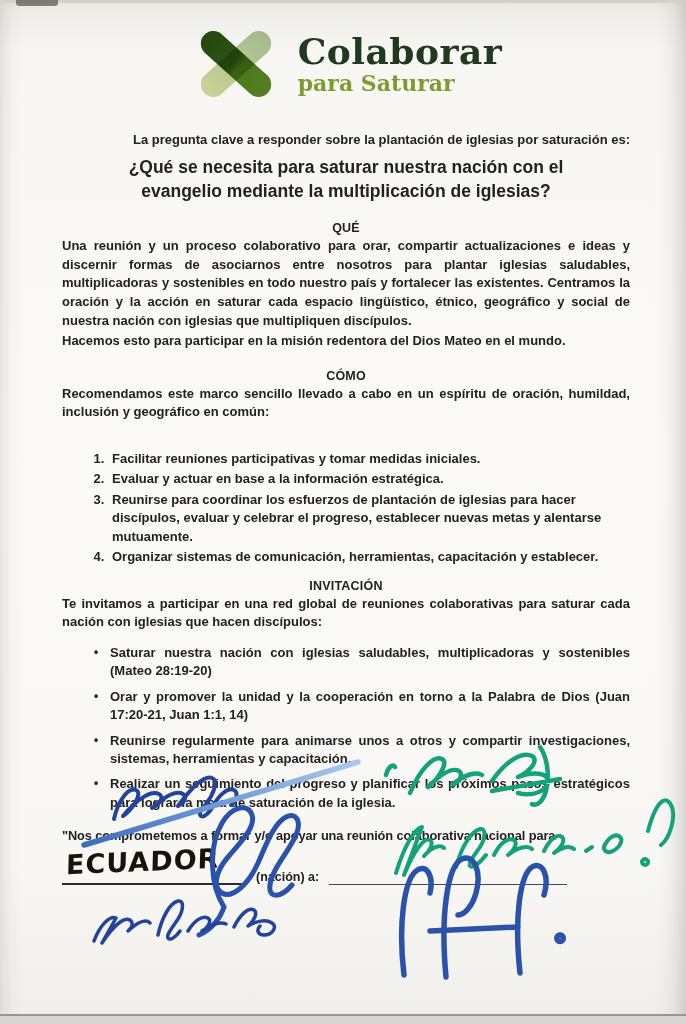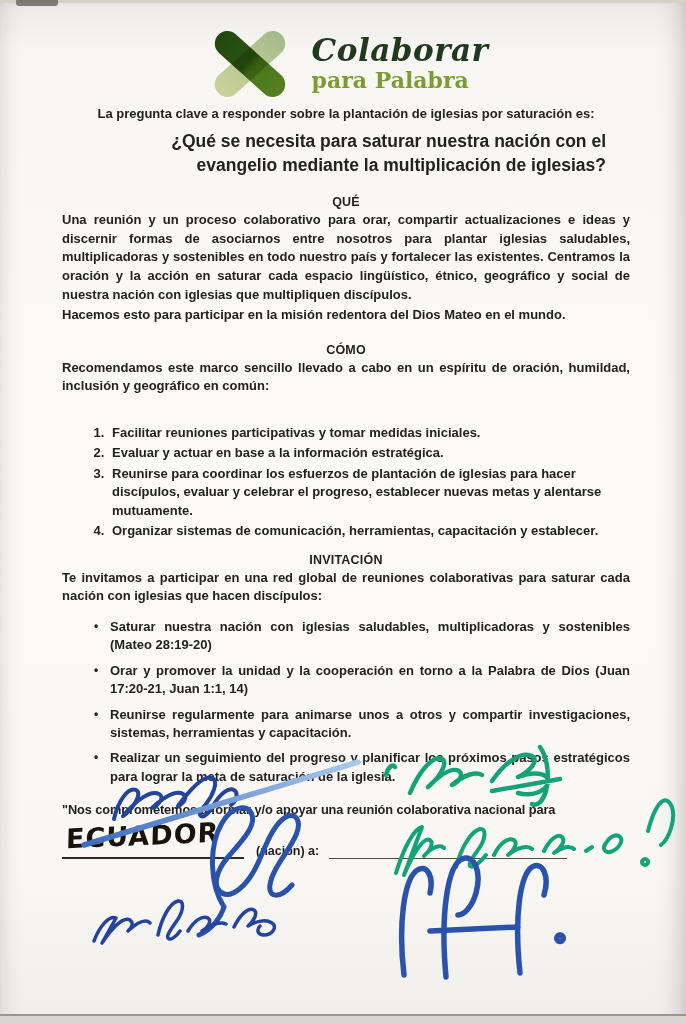--- a/index.html
+++ b/index.html
@@ -10,26 +10,26 @@
     font-family:"Liberation Sans",sans-serif;color:#222;
   }
   .top-edge{position:absolute;top:0;left:0;right:0;height:3px;background:#d6d1c8;}
   .top-notch{position:absolute;top:0;left:16px;width:42px;height:6px;background:#5d5a55;opacity:.75;border-radius:0 0 3px 3px;}
   .bottom-edge{position:absolute;left:0;right:0;bottom:0;height:8px;background:#d8d6d3;box-shadow:0 -2px 0 #99968f;}
   .content{position:absolute;top:0;left:0;right:0;padding:20px 56px 0 62px;box-sizing:border-box;}
 
   
   .logo-row{display:flex;justify-content:center;align-items:center;gap:16px;margin:4px 0 0;}
   .logo-text{display:flex;flex-direction:column;}
-  .logo-title{font-family:"DejaVu Serif",serif;font-weight:700;font-size:31px;line-height:1;color:#21391f;letter-spacing:.5px;font-style:italic;}
+  .logo-title{font-family:"DejaVu Serif",serif;font-weight:700;font-size:36px;line-height:1;color:#21391f;letter-spacing:.5px;}
   .logo-sub{font-family:"DejaVu Serif",serif;font-weight:700;font-size:22px;line-height:1.1;color:#7c9c31;margin-top:2px;}
 
   
-  .lead{font-size:13px;font-weight:700;text-align:center;margin:2px 0 0;}
-  .question{font-size:17.5px;font-weight:700;text-align:right;line-height:1.35;margin:9px auto 0;max-width:520px;}
+  .lead{font-size:13px;font-weight:700;text-align:right;margin:28px 0 0;}
+  .question{font-size:17.5px;font-weight:700;text-align:center;line-height:1.35;margin:9px auto 0;max-width:520px;}
   .sec-heading{font-size:12.5px;font-weight:700;text-align:center;margin:18px 0 2px;letter-spacing:.2px;}
   .body-par{font-size:13px;font-weight:700;line-height:1.43;text-align:justify;margin:2px 0 0;}
 
   ol.steps{margin:28px 0 0 28px;padding:0 0 0 18px;}
   ol.steps li{font-size:13px;font-weight:700;line-height:1.42;margin:0 0 2px;padding-left:4px;}
   ul.bullets{margin:12px 0 0 28px;padding:0 0 0 2px;list-style:none;}
   ul.bullets li{font-size:13px;font-weight:700;line-height:1.42;margin:0 0 7px;padding-left:18px;position:relative;text-align:justify;}
   ul.bullets li::before{content:"•";position:absolute;left:2px;top:0;font-size:12px;}
 
   .commitment{font-size:12.8px;font-weight:700;margin:16px 0 0;letter-spacing:-.1px;}
@@ -65,21 +65,21 @@
           <linearGradient id="barLight" x1="0" y1="0" x2="1" y2="0">
             <stop offset="0" stop-color="#ccd693"></stop>
               <stop offset="1" stop-color="#a2bc8a"></stop>
           </linearGradient>
         </defs>
         <rect x="3" y="27.5" width="86" height="25" rx="12.5" fill="url(#barDark)" transform="rotate(42 46 40)"></rect>
         <rect x="3" y="27.5" width="86" height="25" rx="12.5" fill="url(#barLight)" opacity="0.9" style="mix-blend-mode:multiply" transform="rotate(-42 46 40)"></rect>
       </svg>
       <div class="logo-text">
         <span class="logo-title">Colaborar</span>
-        <span class="logo-sub">para Palabra</span>
+        <span class="logo-sub">para Saturar</span>
       </div>
     </div>
 
     <p class="lead">La pregunta clave a responder sobre la plantación de iglesias por saturación es:</p>
     <p class="question">¿Qué se necesita para saturar nuestra nación con el evangelio mediante la multiplicación de iglesias?</p>
 
     <p class="sec-heading">QUÉ</p>
     <p class="body-par">Una reunión y un proceso colaborativo para orar, compartir actualizaciones e ideas y discernir formas de asociarnos entre nosotros para plantar iglesias saludables, multiplicadoras y sostenibles en todo nuestro país y fortalecer las existentes. Centramos la oración y la acción en saturar cada espacio lingüístico, étnico, geográfico y social de nuestra nación con iglesias que multipliquen discípulos.</p>
 
     <p class="body-par">Hacemos esto para participar en la misión redentora del Dios Mateo en el mundo.</p>

